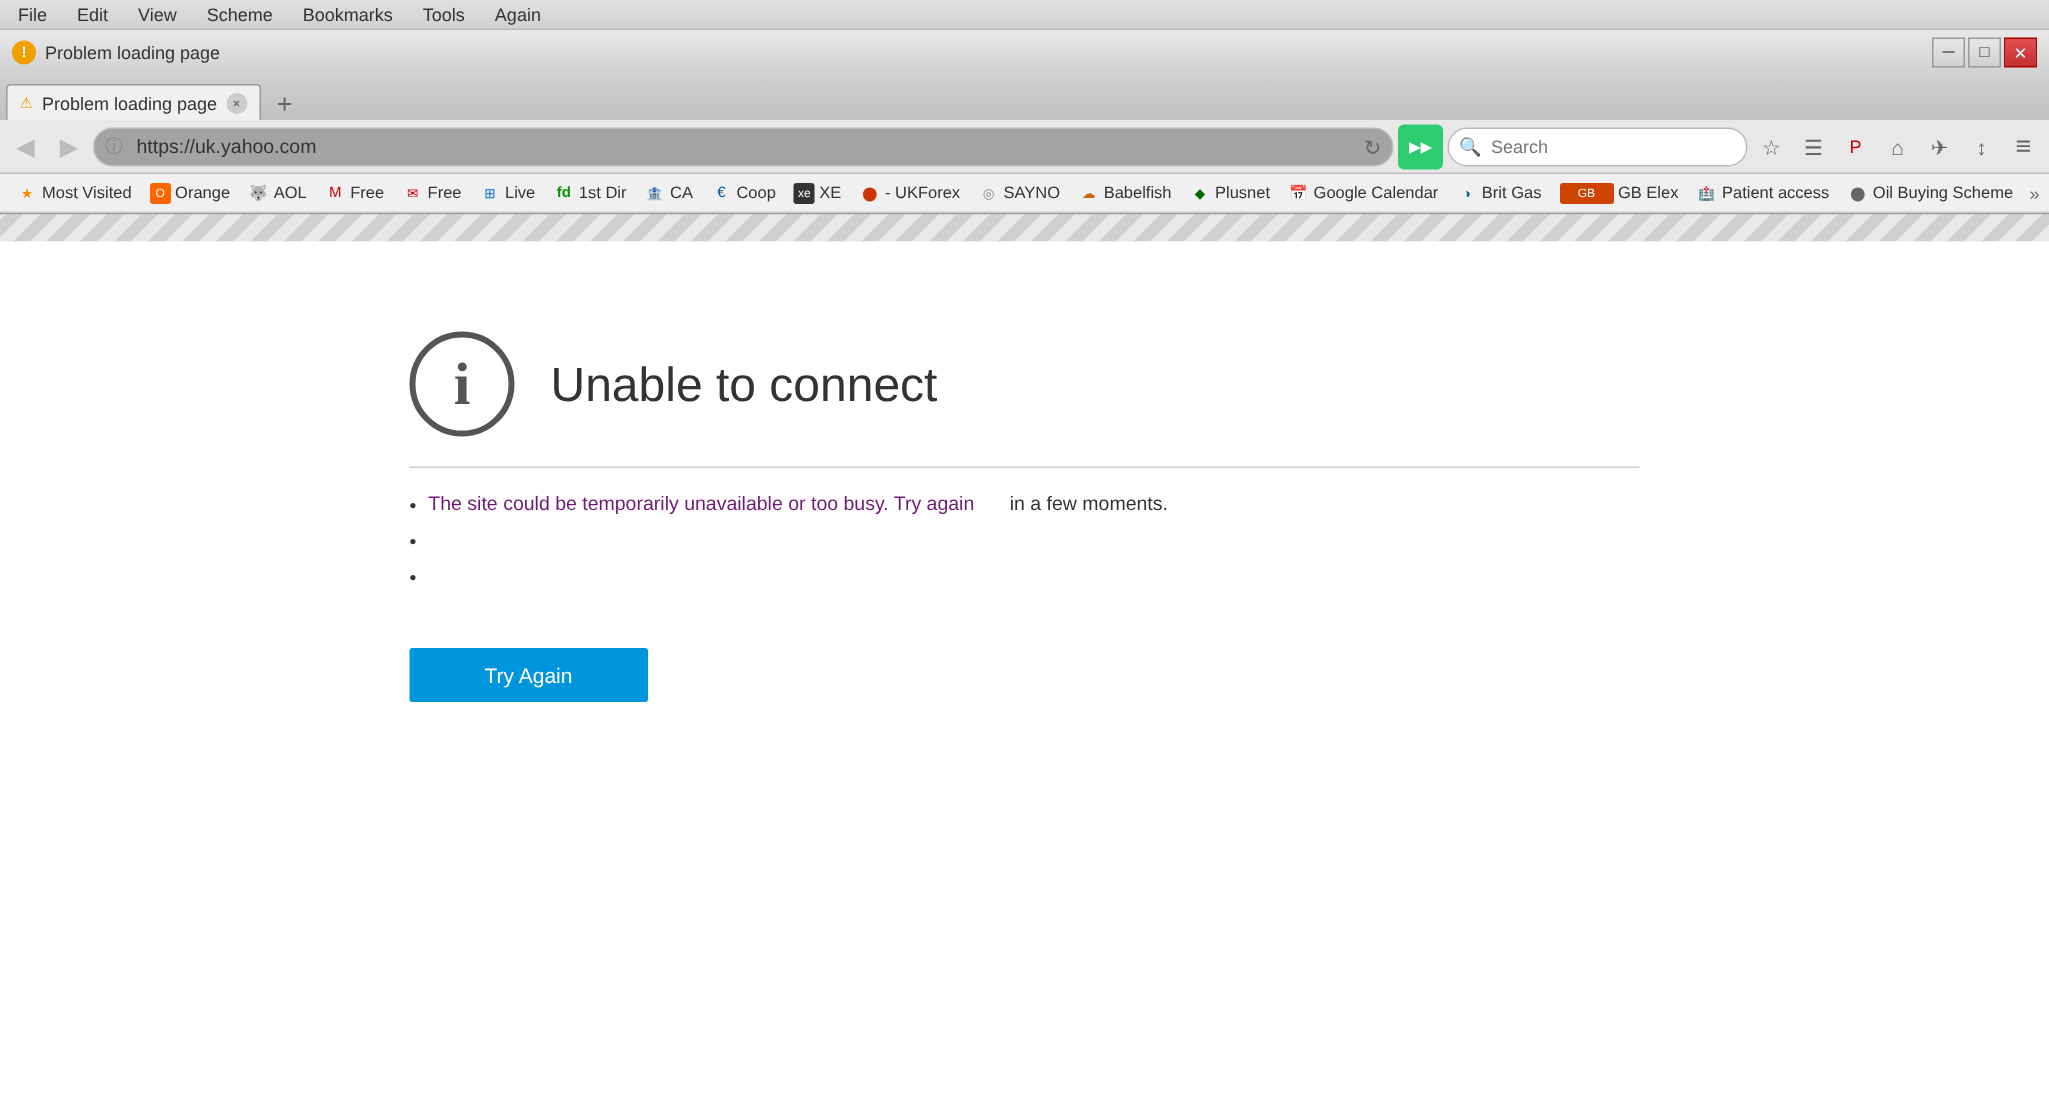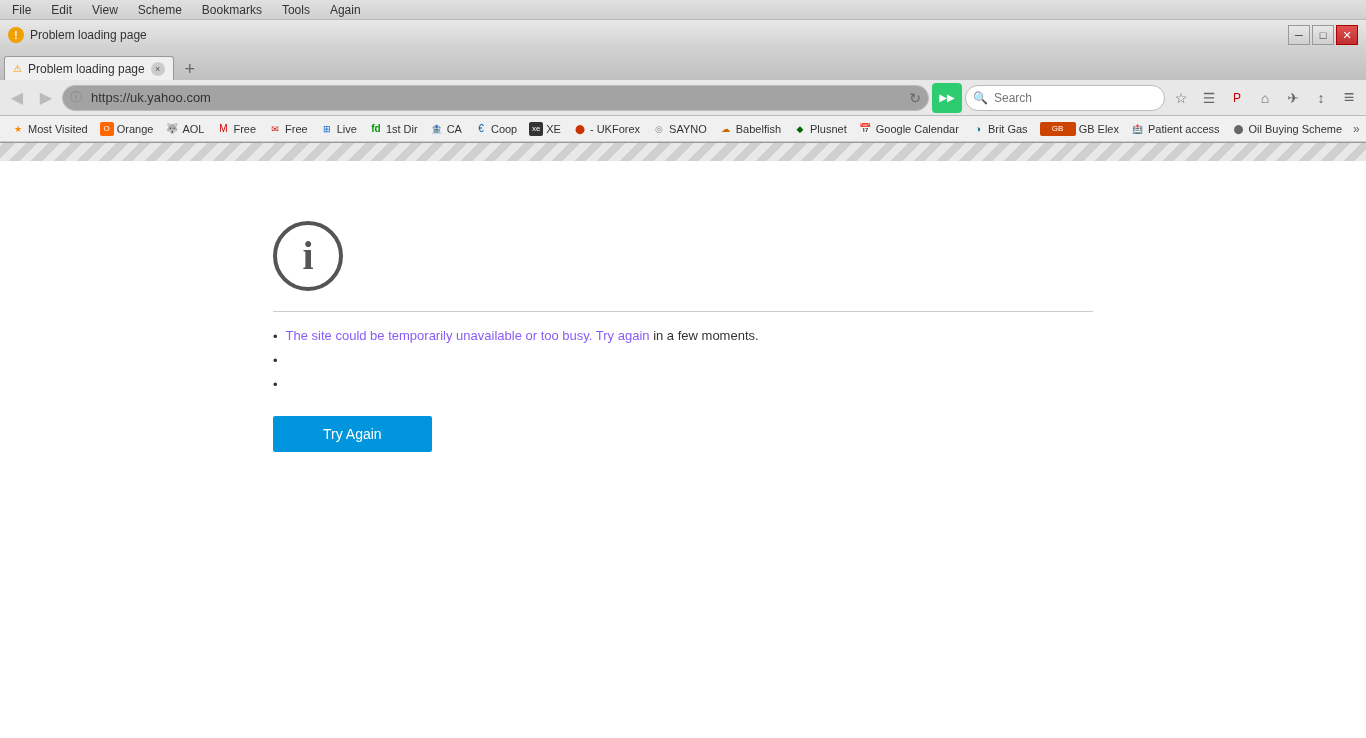--- a/index.html
+++ b/index.html
@@ -299,37 +299,38 @@
       gap: 8px;
       margin-bottom: 8px;
       font-size: 13px;
     }
     .bullet {
       color: #333;
       flex-shrink: 0;
       margin-top: 1px;
     }
     .error-list li a, .error-list li .link-text {
-      color: #8b5cf6;
+      color: #701a75;
       text-decoration: none;
       text-align: center;
     }
     .error-list li .normal-text {
       color: #333;
+      margin-left: 20px;
     }
 
     .try-again-btn {
       background: #0095dd;
       color: white;
       border: none;
       padding: 10px 50px;
       font-size: 14px;
       cursor: pointer;
       border-radius: 2px;
-      margin-top: 8px;
+      margin-top: 24px;
     }
 
     
     .menu-bar {
       display: flex;
       align-items: flex-end;
       height: 20px;
       background: linear-gradient(to bottom, #e0e0e0, #d0d0d0);
       padding: 0 4px;
       border-bottom: 1px solid #bbb;
@@ -489,20 +490,21 @@
 </div>
 
 <div class="hazard-stripes"></div>
 
 <div class="main-content">
   <div class="error-container">
     <div class="error-header">
       <div class="info-circle">
         <span class="info-circle-inner">i</span>
       </div>
+      <h1 class="error-title">Unable to connect</h1>
     </div>
 
     <hr class="error-divider">
 
 
     <ul class="error-list">
       <li>
         <span class="bullet">•</span>
         <span><a href="#" class="link-text">The site could be temporarily unavailable or too busy. Try again</a><span class="normal-text"> in a few moments.</span></span>
       </li>

